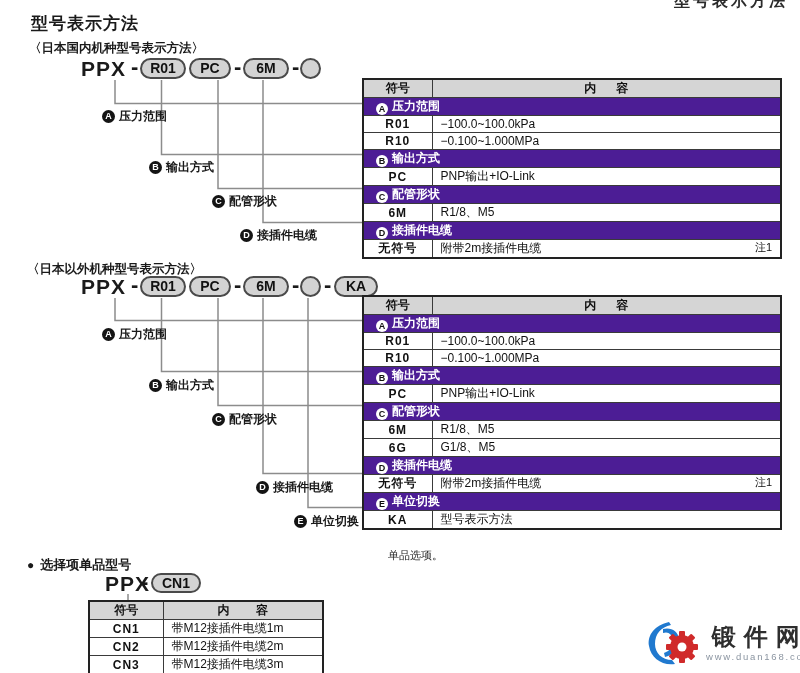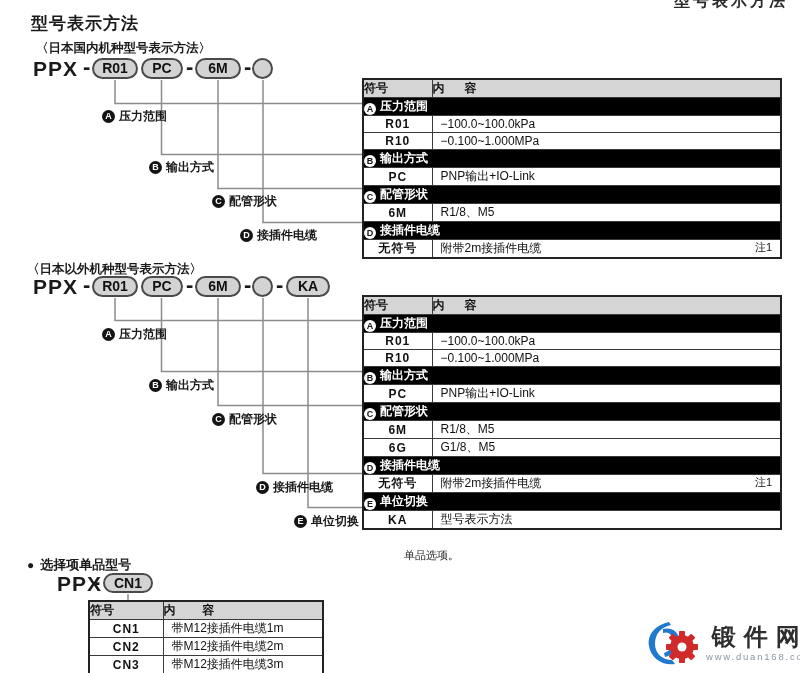--- a/index.html
+++ b/index.html
@@ -6,21 +6,21 @@
   .page{position:relative;width:800px;height:673px;background:#ffffff;overflow:hidden;
         font-family:"Liberation Sans","DejaVu Sans",sans-serif;color:#1a1a1a;}
 
   .corner-header{position:absolute;top:-9px;right:12px;font-size:16px;font-weight:bold;
         letter-spacing:3px;color:#2b2b2b;}
   .page-title{position:absolute;left:31px;top:12px;font-size:17px;font-weight:bold;
         letter-spacing:1px;color:#1a1a1a;}
   .subheading{position:absolute;font-size:12.5px;font-weight:bold;color:#1a1a1a;}
 
   
-  .model-row{position:absolute;height:22px;}
+  .model-row{position:absolute;height:22px;margin-left:48px;}
   .model-row .prefix{position:absolute;top:0;font-size:21px;font-weight:bold;letter-spacing:1px;line-height:21px;}
   .model-row .mdash{position:absolute;top:-2px;font-size:22px;font-weight:900;line-height:22px;}
   .badge{position:absolute;top:0;height:21px;background:#d3d3d3;border:2px solid #4a4a4a;
         border-radius:12px;box-sizing:border-box;text-align:center;line-height:16px;
         font-size:14px;font-weight:bold;color:#111;}
   .badge.circle{border-radius:50%;}
 
   
   .tree-label{position:absolute;display:flex;align-items:center;gap:4px;white-space:nowrap;z-index:3;}
   .lcirc{display:inline-block;width:13px;height:13px;border-radius:50%;background:#141414;color:#fff;
@@ -28,32 +28,32 @@
   .tree-label .ltext{font-size:12px;font-weight:bold;}
 
   
   .connectors{position:absolute;left:0;top:0;z-index:1;}
 
   
   .spec-table{position:absolute;border-collapse:collapse;table-layout:fixed;background:#fff;
         border:2px solid #222;z-index:2;}
   .spec-table td{border:1px solid #3a3a3a;height:16px;padding:0;font-size:12px;color:#111;
         vertical-align:middle;overflow:hidden;white-space:nowrap;}
-  .spec-table tr.hdr td{background:#d5d5d5;font-weight:bold;}
+  .spec-table tr.hdr td{background:#d5d5d5;text-align:center;font-weight:bold;}
   .spec-table td.pre{white-space:pre;}
-  .spec-table tr.sec td{background:#000000;color:#fff;font-weight:bold;padding-left:0;}
+  .spec-table tr.sec td{background:#4c1d95;color:#fff;font-weight:bold;padding-left:12px;}
   .wcirc{display:inline-block;width:12px;height:12px;border-radius:50%;background:#fff;color:#111;
         font-size:9px;font-weight:bold;text-align:center;line-height:12px;margin-right:4px;vertical-align:-2px;}
   .spec-table td.code{text-align:center;font-weight:bold;letter-spacing:1px;}
   .spec-table td.desc{padding:0 8px;}
   .note-ref{float:right;font-size:11px;font-weight:normal;letter-spacing:0;}
 
   
   .note{position:absolute;left:364px;top:549px;width:428px;font-size:11px;line-height:13.5px;color:#222;z-index:2;}
-  .note .l2{margin-left:40px;}
+  .note .l2{margin-left:24px;}
 
   
   .options-heading{position:absolute;left:27px;top:556px;font-size:13px;font-weight:bold;display:flex;
         align-items:center;gap:6px;}
   .options-heading .bullet{font-size:12px;}
 
   
   .logo{position:absolute;left:645px;top:617px;display:flex;align-items:center;gap:6px;z-index:4;}
   .logo-text{display:flex;flex-direction:column;align-items:center;}
   .logo-name{font-size:24px;font-weight:bold;letter-spacing:8px;color:#2e2e2e;line-height:26px;}
@@ -75,21 +75,21 @@
       <path d="M263,80 L263,222.5 L363,222.5"></path>
       <path d="M115,298 L115,320.5 L363,320.5"></path>
       <path d="M161.5,298 L161.5,371.5 L363,371.5"></path>
       <path d="M218,298 L218,405.5 L363,405.5"></path>
       <path d="M263,298 L263,473.5 L363,473.5"></path>
       <path d="M308,298 L308,507.5 L363,507.5"></path>
       <path d="M128,594 L128,601"></path>
     </g>
   </svg>
 
-  <div class="subheading" style="left:36px;top:40px">〈日本国内机种型号表示方法〉</div>
+  <div class="subheading" style="left:29px;top:40px">〈日本国内机种型号表示方法〉</div>
 
   <div class="model-row" style="left:33px;top:58px;width:250px">
     <span class="prefix" style="left:0">PPX</span>
     <span class="mdash" style="left:50px">-</span>
     <span class="badge" style="left:59px;width:46px">R01</span>
     <span class="badge" style="left:108px;width:42px">PC</span>
     <span class="mdash" style="left:153px">-</span>
     <span class="badge" style="left:162px;width:46px">6M</span>
     <span class="mdash" style="left:211px">-</span>
     <span class="badge circle" style="left:219px;width:21px"></span>

